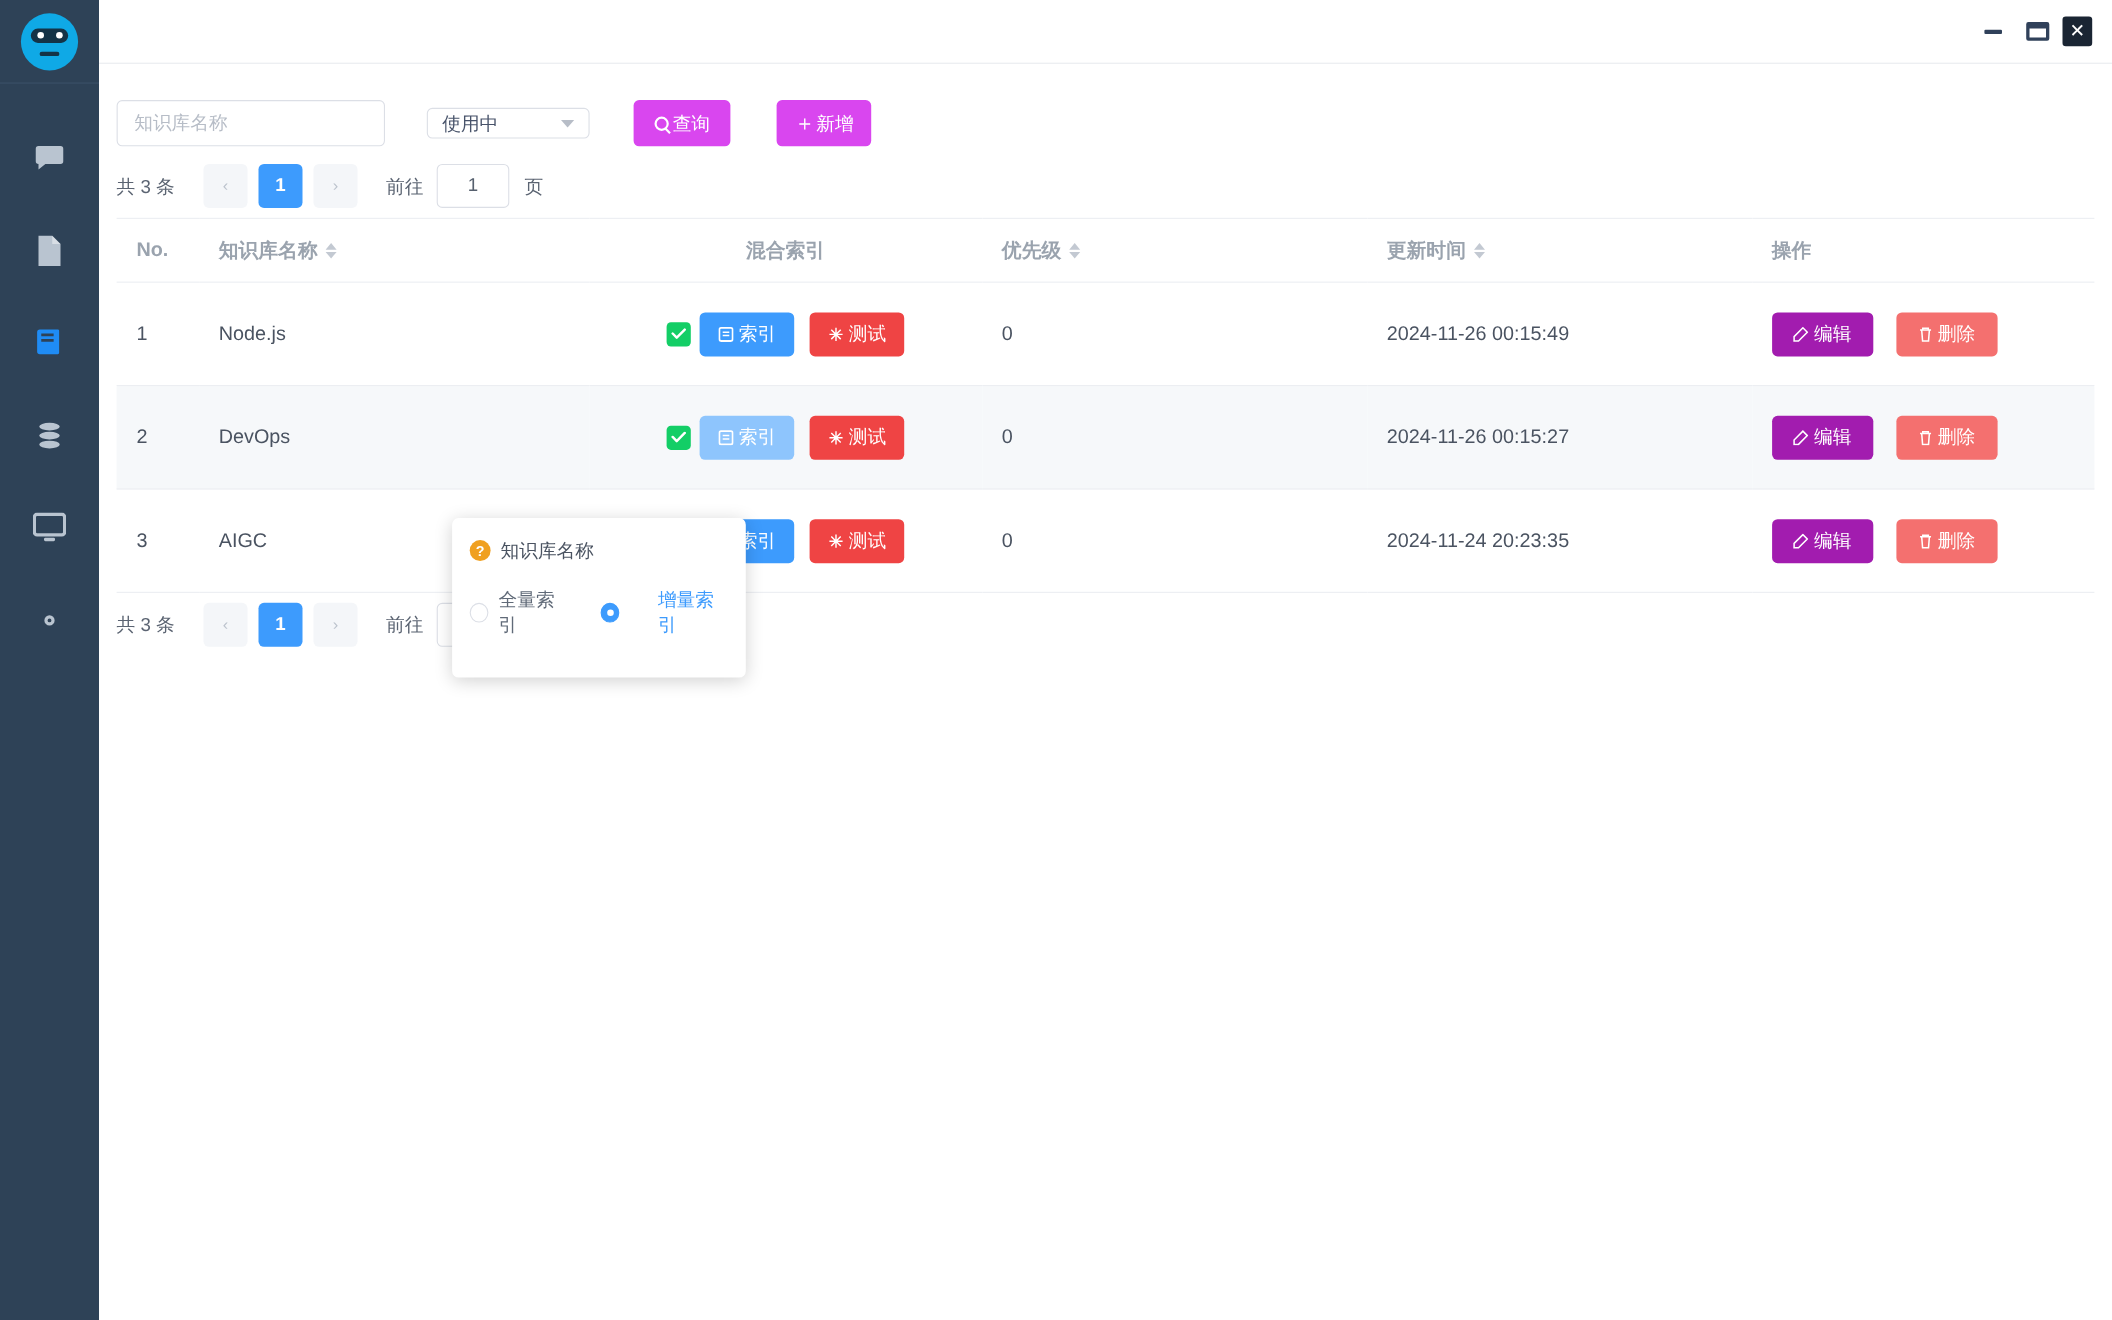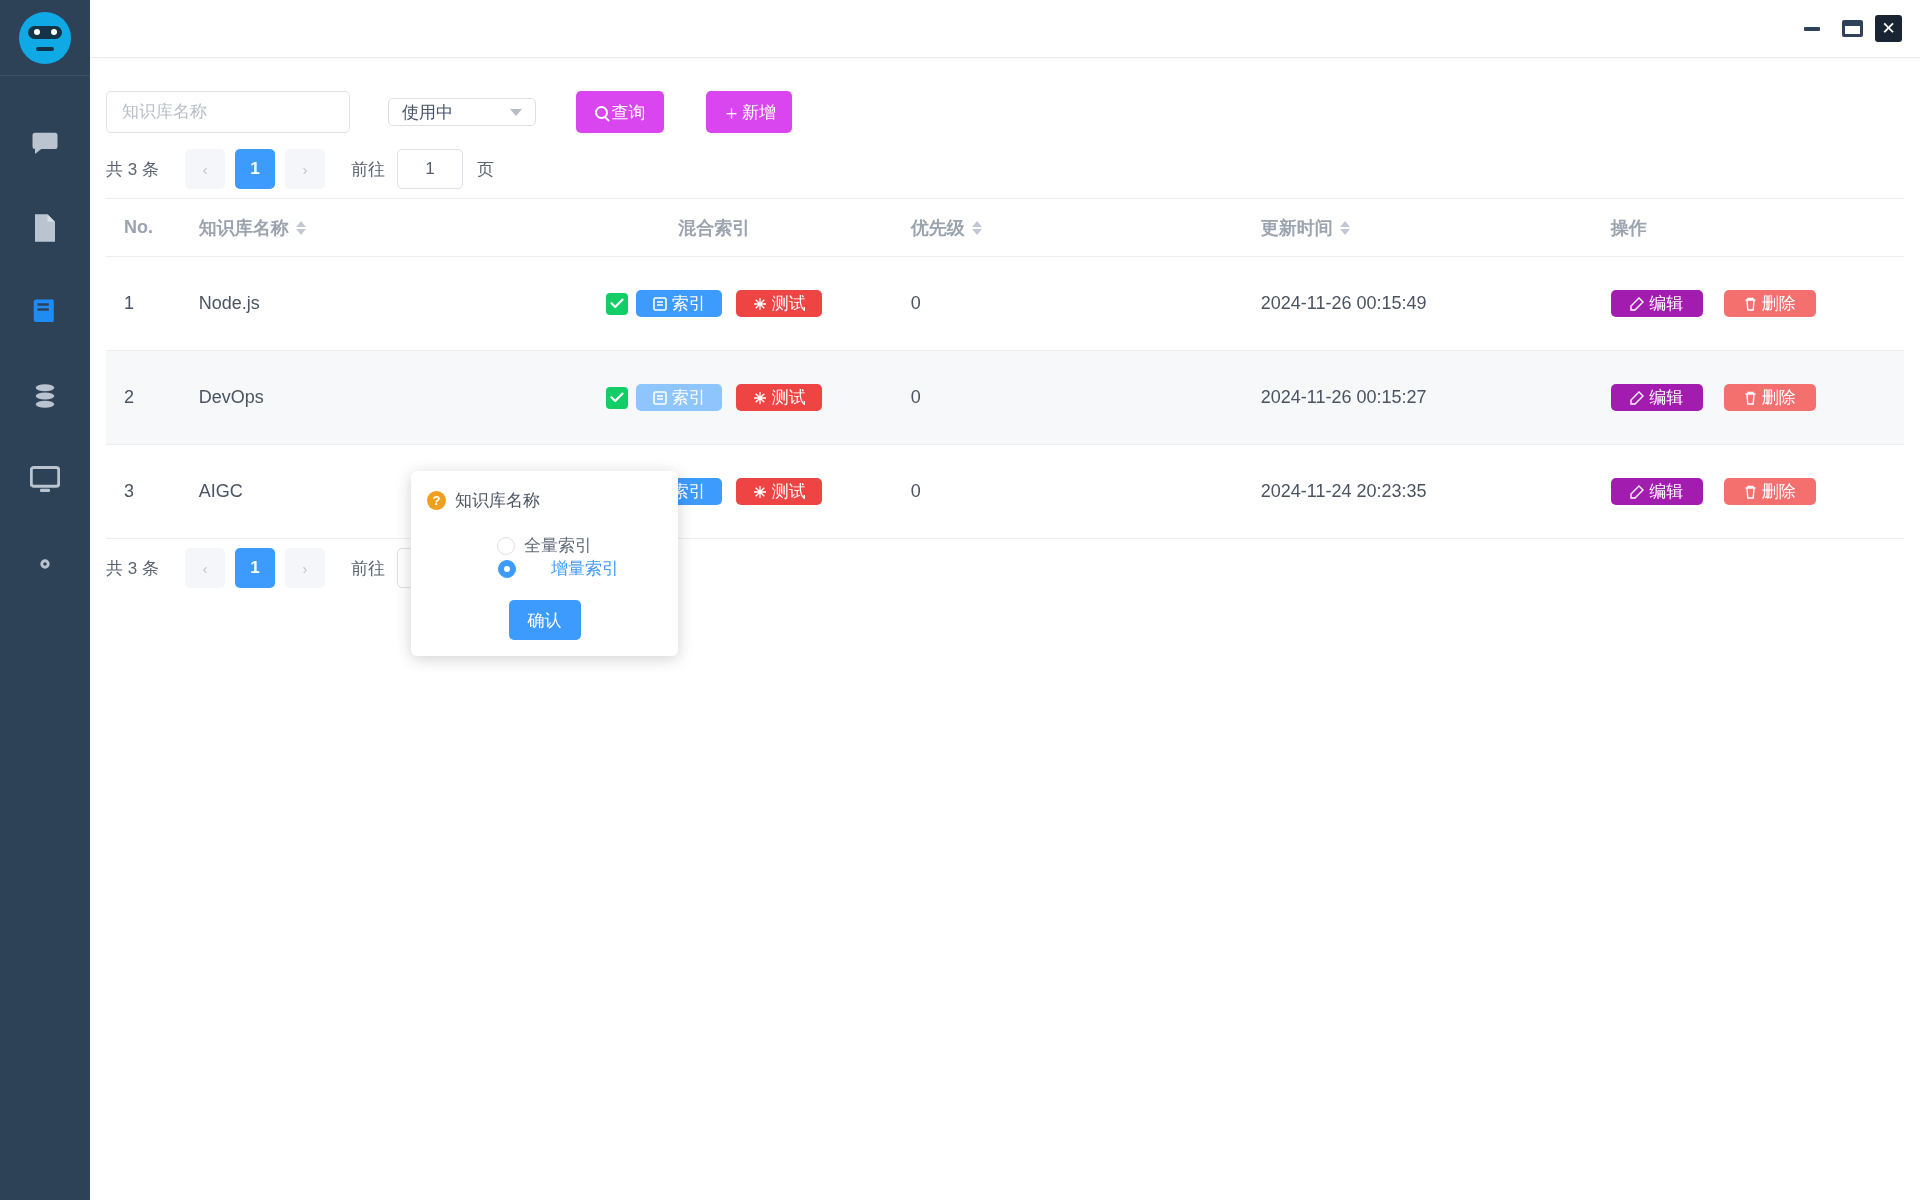--- a/index.html
+++ b/index.html
@@ -245,21 +245,21 @@
   .chk {
     width: 22px; height: 22px;
     background: #13ce66;
     border-radius: 4px;
     display: inline-flex; align-items: center; justify-content: center;
     margin-right: 8px;
     cursor: pointer;
   }
   .chk svg { display: block; }
   .btn-sm {
-    height: 27px; border-radius: 5px; border: none; color: #fff;
+    height: 40px; border-radius: 5px; border: none; color: #fff;
     font-size: 17px; display: inline-flex; align-items: center;
     justify-content: center; cursor: pointer; padding: 0 14px;
     font-family: inherit; white-space: nowrap;
   }
   .btn-idx { background: #3d9bfd; min-width: 86px; }
   .btn-idx.dim { background: #8ec5fd; }
   .btn-test { background: #ef4444; margin-left: 14px; min-width: 86px; }
   .btn-edit { background: #a21caf; min-width: 92px; }
   .btn-del { background: #f4706f; margin-left: 16px; min-width: 92px; }
   .micon { margin-right: 5px; display: inline-flex; }
@@ -281,21 +281,21 @@
     font-size: 17px; color: #4a5361;
     margin-bottom: 22px;
   }
   .q-icon {
     width: 19px; height: 19px; border-radius: 50%;
     background: #f0a020; color: #fff;
     font-size: 13px; font-weight: bold;
     display: inline-flex; align-items: center; justify-content: center;
     margin-right: 9px; flex: 0 0 19px;
   }
-  .pop-radios { display: flex; align-items: center; margin-bottom: 20px; flex-direction: column; }
+  .pop-radios { display: flex; align-items: center; margin-bottom: 20px; }
   .radio { display: inline-flex; align-items: center; cursor: pointer; font-size: 17px; }
   .radio + .radio { margin-left: 28px; }
   .rdot {
     width: 18px; height: 18px; border-radius: 50%;
     border: 1px solid #dcdfe6; background: #fff;
     display: inline-flex; align-items: center; justify-content: center;
     margin-right: 9px;
   }
   .radio.on .rdot { border-color: #3d9bfd; background: #3d9bfd; }
   .radio.on .rdot i { width: 6px; height: 6px; border-radius: 50%; background: #fff; display: block; }
@@ -666,20 +666,15 @@
         <span class="rdot"></span>
         <span class="rlabel">全量索引</span>
       </label>
       <label class="radio on">
         <span class="rdot">
             <i></i>
           </span>
         <span class="rlabel">增量索引</span>
       </label>
     </div>
-    <div class="pop-actions">
-      <button class="btn-sm btn-ok">
-        <span>确认</span>
-      </button>
-    </div>
   </div>
 
 </div>
 
 </body></html>

